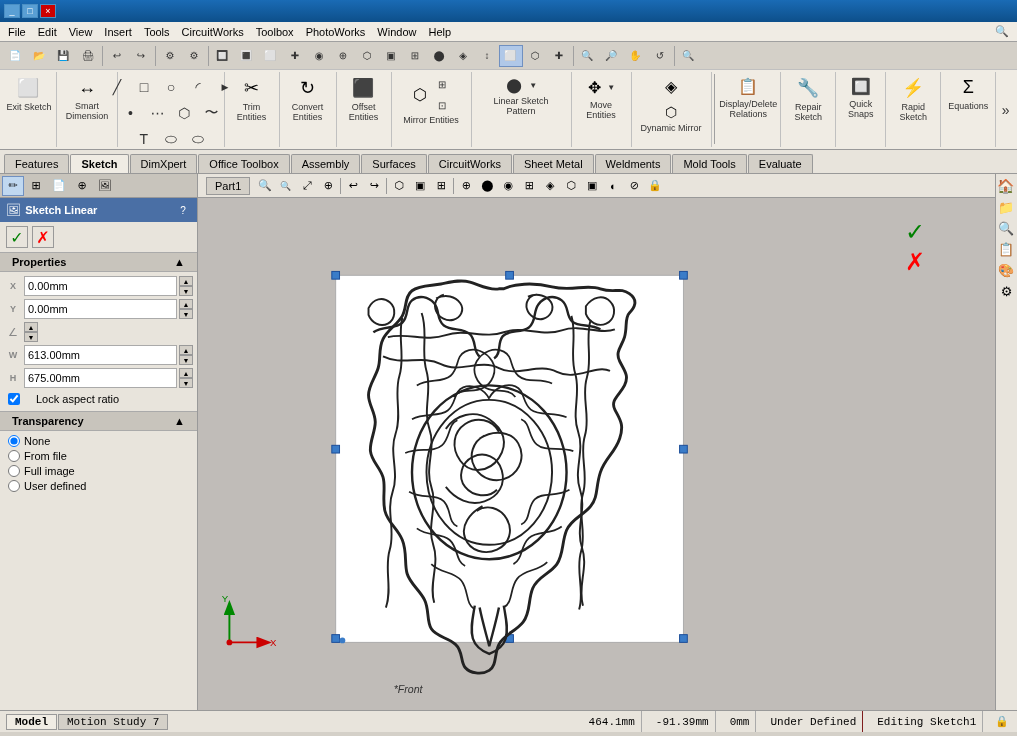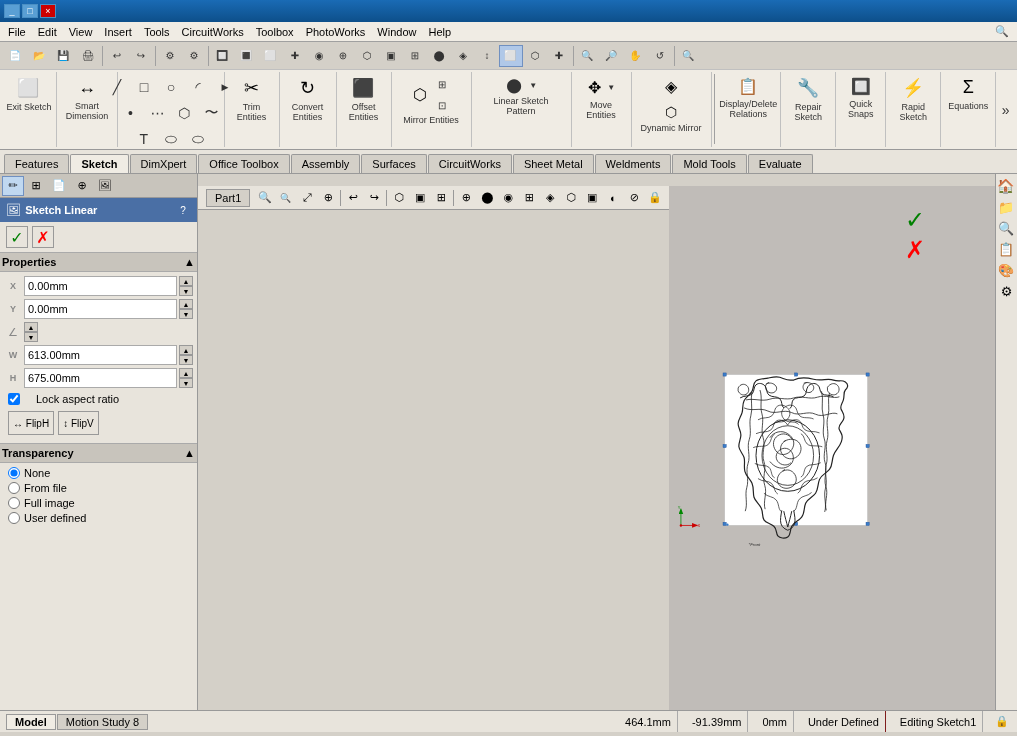--- a/index.html
+++ b/index.html
@@ -50,21 +50,21 @@
     #panel-header { background: #4a6fa5; color: white; height: 24px; display: flex; align-items: center; justify-content: space-between; padding: 0 6px; }
     #panel-header-title { font-size: 11px; font-weight: bold; }
     #panel-header-controls { display: flex; gap: 2px; }
     .panel-ctrl-btn { width: 16px; height: 16px; display: flex; align-items: center; justify-content: center; cursor: pointer; font-size: 10px; color: white; }
 
     #panel-ok-cancel { display: flex; gap: 4px; padding: 4px 6px; }
     .panel-ok { width: 22px; height: 22px; background: #e8e4dc; border: 1px solid #999; display: flex; align-items: center; justify-content: center; cursor: pointer; color: green; font-size: 14px; }
     .panel-cancel { width: 22px; height: 22px; background: #e8e4dc; border: 1px solid #999; display: flex; align-items: center; justify-content: center; cursor: pointer; color: red; font-size: 14px; }
 
     #properties-section { padding: 0; }
-    .section-header { background: #c8c4bc; padding: 3px 2px; font-weight: bold; font-size: 11px; display: flex; align-items: center; justify-content: space-between; border-top: 1px solid #aaa; border-bottom: 1px solid #aaa; cursor: pointer; }
+    .section-header { background: #c8c4bc; padding: 3px 12px; font-weight: bold; font-size: 11px; display: flex; align-items: center; justify-content: space-between; border-top: 1px solid #aaa; border-bottom: 1px solid #aaa; cursor: pointer; }
     .section-content { padding: 4px; }
 
     .prop-row { display: flex; align-items: center; margin-bottom: 3px; gap: 2px; }
     .prop-icon { width: 18px; height: 18px; font-size: 10px; color: #555; display: flex; align-items: center; justify-content: center; }
     .prop-input { flex: 1; height: 20px; border: 1px solid #aaa; background: white; padding: 1px 3px; font-size: 11px; }
     .prop-spin { width: 14px; display: flex; flex-direction: column; }
     .spin-btn { width: 14px; height: 10px; background: #d4d0c8; border: 1px solid #999; display: flex; align-items: center; justify-content: center; cursor: pointer; font-size: 7px; }
 
     .checkbox-row { display: flex; align-items: center; gap: 16px; padding: 2px 4px; }
     .checkbox-row input { width: 12px; height: 12px; }
@@ -86,21 +86,21 @@
     
     #view-toolbar { height: 24px; background: #e8e4dc; border-bottom: 1px solid #999; display: flex; align-items: center; padding: 0 4px; gap: 1px; }
     .vt-btn { width: 20px; height: 20px; display: flex; align-items: center; justify-content: center; cursor: pointer; border: 1px solid transparent; font-size: 11px; }
     .vt-sep { width: 1px; height: 16px; background: #999; margin: 0 1px; }
     #tab-part { display: flex; align-items: center; background: #d4d0c8; border: 1px solid #999; padding: 2px 8px; border-bottom: none; font-size: 11px; margin-left: 4px; }
 
     
     #drawing-canvas { position: absolute; top: 0; left: 0; right: 0; bottom: 0; }
 
     
-    #statusbar { height: 22px; background: #e8e4dc; border-top: 1px solid #999; display: flex; align-items: center; padding: 0 4px; gap: 8px; font-size: 11px; }
+    #statusbar { height: 22px; background: #e8e4dc; border-top: 1px solid #999; display: flex; align-items: center; padding: 0 4px; gap: 8px; font-size: 11px; font-family: Liberation Mono, monospace; }
     .status-item { padding: 0 6px; border-right: 1px solid #aaa; height: 100%; display: flex; align-items: center; }
     .status-tabs { display: flex; gap: 2px; margin-right: 8px; }
     .status-tab { padding: 1px 8px; border: 1px solid #999; cursor: pointer; font-size: 11px; background: #d4d0c8; }
     .status-tab.active { background: #f0ece4; font-weight: bold; }
 
     
     #panel-collapse { position: absolute; right: 0; top: 50%; width: 8px; height: 40px; background: #c0bcb4; border: 1px solid #999; cursor: pointer; display: flex; align-items: center; justify-content: center; font-size: 8px; transform: translateY(-50%); }
 
     
     #canvas-check { position: absolute; top: 30px; right: 80px; color: green; font-size: 24px; cursor: pointer; }
@@ -407,28 +407,20 @@
               <div class="spin-btn">▲</div>
               <div class="spin-btn">▼</div>
             </div>
           </div>
 
           <div class="checkbox-row">
             <input type="checkbox" checked="" id="lockAspect" style="">
             <label for="lockAspect">Lock aspect ratio</label>
           </div>
 
-          <div class="btn-row">
-            <button class="panel-btn">
-              <span style="font-size:10px;">↔ FlipH</span>
-            </button>
-            <button class="panel-btn">
-              <span style="font-size:10px;">↕ FlipV</span>
-            </button>
-          </div>
 
         </div>
       </div>
 
       <div id="transparency-section">
         <div class="section-header">
           <span>Transparency</span>
           <span>▲</span>
         </div>
         <div class="section-content radio-group">
@@ -452,21 +444,21 @@
       </div>
 
     </div>
 
     <div style="position:relative;">
       <div id="panel-collapse" style="position:absolute;right:-8px;top:-200px;width:8px;height:40px;background:#c0bcb4;border:1px solid #999;cursor:pointer;display:flex;align-items:center;justify-content:center;font-size:8px;">◀</div>
     </div>
 
   </div>
 
-  <div style="flex:1;display:flex;flex-direction:row;margin-top:12px;">
+  <div style="flex:1;display:flex;flex-direction:column;">
 
     <div id="view-toolbar">
 
       <div id="tab-part" style="background:#d4d0c8;border:1px solid #999;padding:2px 8px;font-size:11px;margin-right:4px;">
         <span>Part1</span>
       </div>
       <div class="vt-btn">🔍</div>
       <div class="vt-btn" style="font-size:9px;">🔍</div>
       <div class="vt-btn">⤢</div>
       <div class="vt-btn">⊕</div>
@@ -594,21 +586,21 @@
     <div class="rt-btn" style="font-size:13px;">📋</div>
     <div class="rt-btn" style="font-size:13px;">🎨</div>
     <div class="rt-btn" style="font-size:13px;">⚙</div>
   </div>
 
 </div>
 
 <div id="statusbar" style="height:22px;background:#e8e4dc;border-top:1px solid #999;display:flex;align-items:center;font-size:11px;">
   <div class="status-tabs" style="display:flex;gap:1px;margin-right:8px;padding:0 2px;">
     <div class="status-tab active">Model</div>
-    <div class="status-tab">Motion Study 8</div>
+    <div class="status-tab">Motion Study 7</div>
   </div>
   <div style="flex:1"></div>
   <div class="status-item" style="padding:0 6px;border-right:1px solid #aaa;">464.1mm</div>
   <div class="status-item" style="padding:0 6px;border-right:1px solid #aaa;">-91.39mm</div>
   <div class="status-item" style="padding:0 6px;border-right:1px solid #aaa;">0mm</div>
   <div class="status-item" style="padding:0 6px;border-right:1px solid #7f1d1d;">Under Defined</div>
   <div class="status-item" style="padding:0 6px;border-right:1px solid #aaa;">Editing Sketch1</div>
   <div style="padding:0 4px;">🔒</div>
 </div>
 

